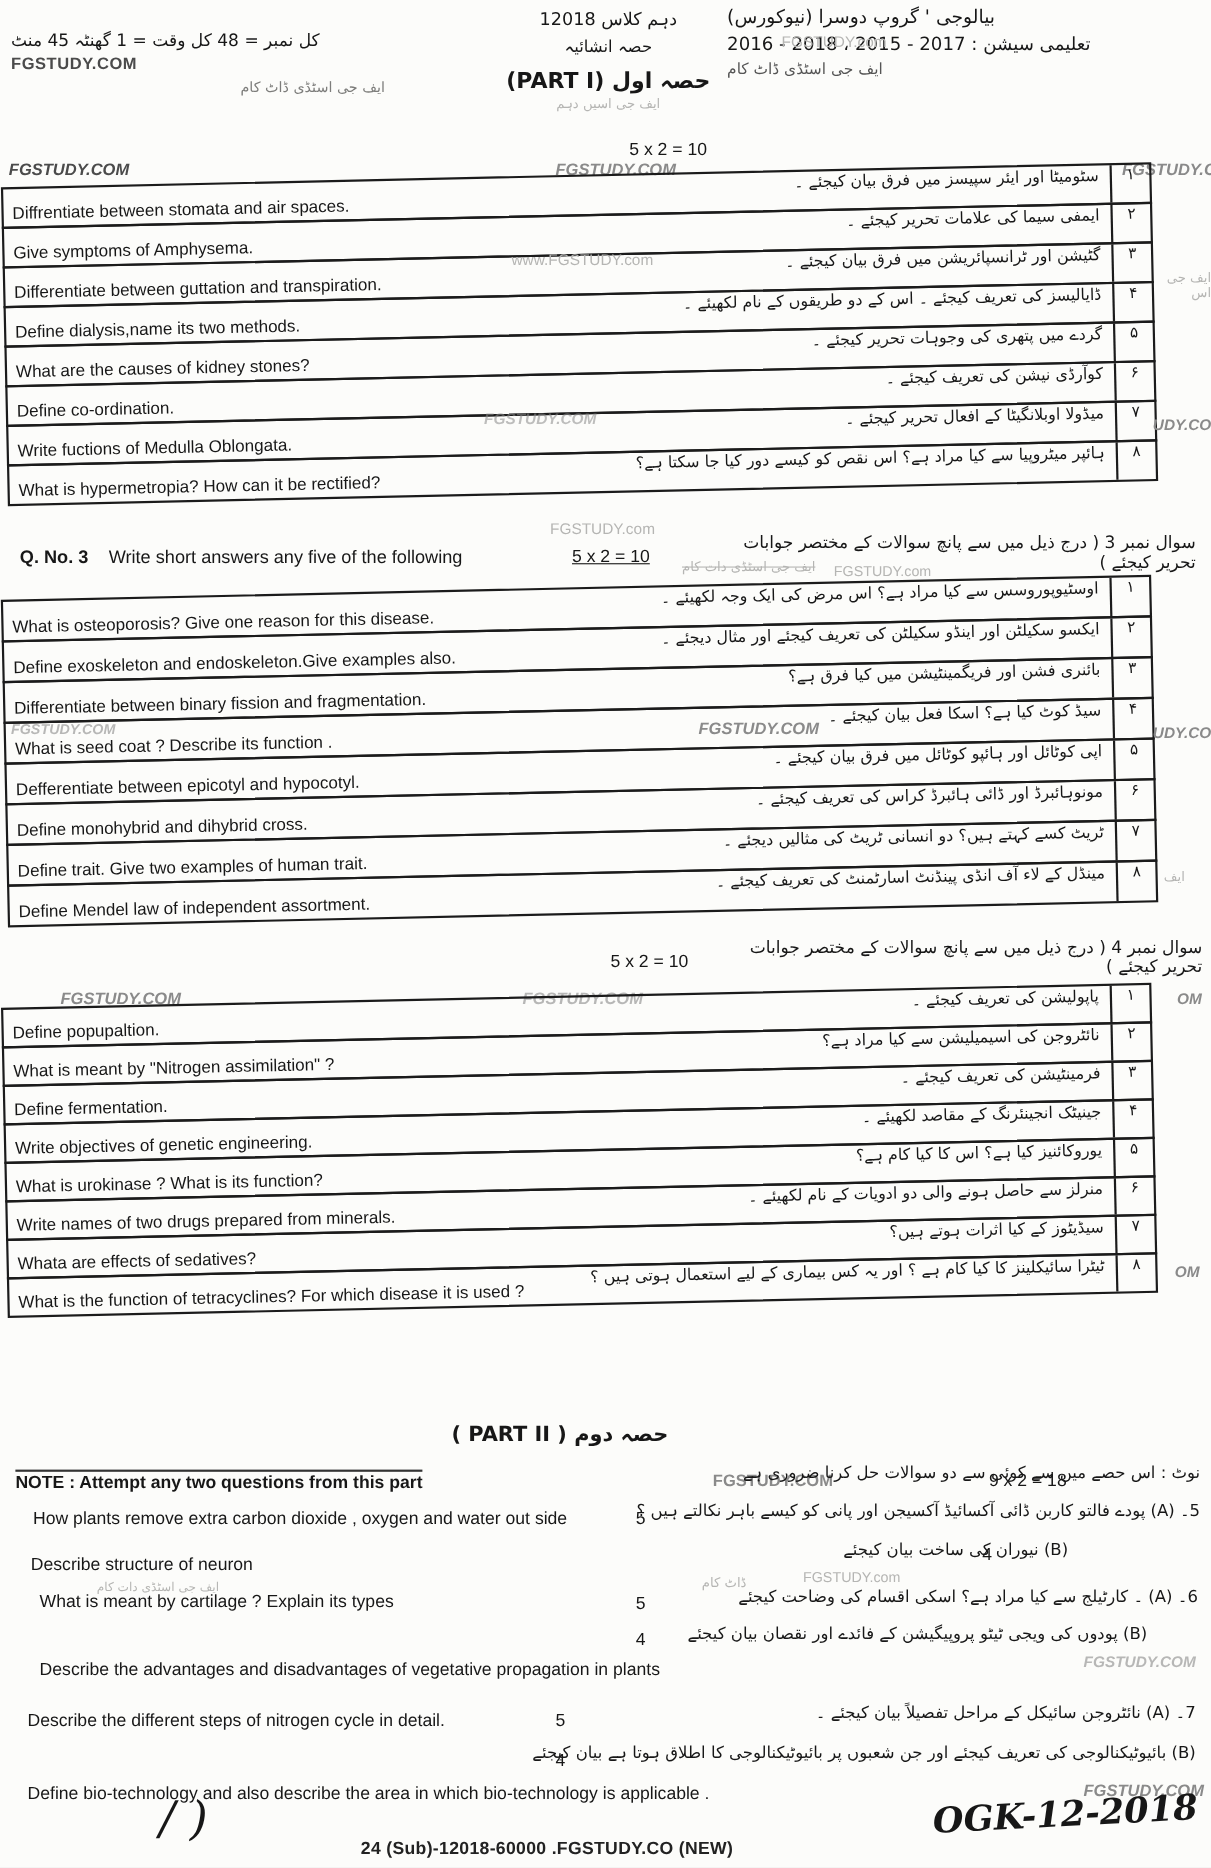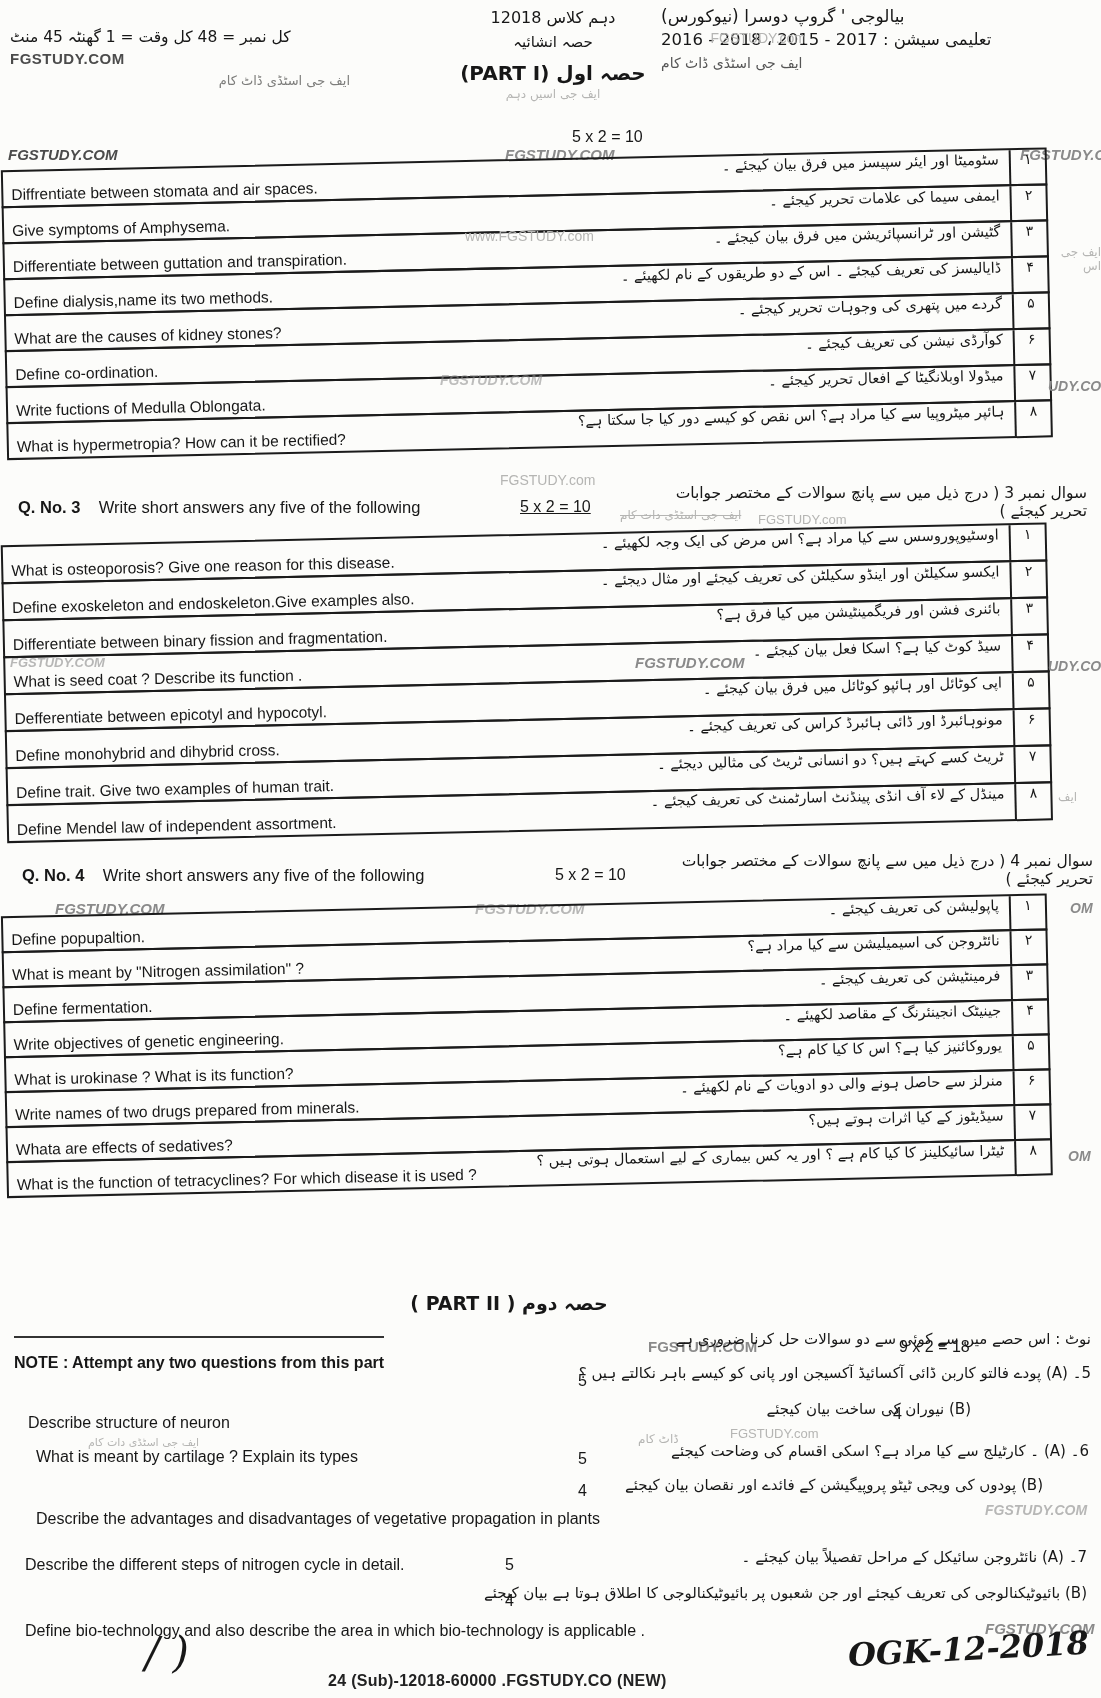--- a/index.html
+++ b/index.html
@@ -43,21 +43,21 @@
   .qnum { width:34px; border-left:2px solid #1b1b1b; text-align:center; font-size:14px;
           padding-top:1px; font-family:"DejaVu Sans", sans-serif; }
   .h36 .qrow { height:34px; }
   .h37 .qrow { height:35px; }
   .h35 .qrow { height:33px; }
 
   .part2-head { left:0; width:1018px; text-align:center; font-weight:bold; font-size:19px; }
   .p2en { font-size:16px; white-space:nowrap; }
   .p2marks { font-size:16px; font-weight:normal; }
   .p2ur { font-size:15px; white-space:nowrap; }
-  .note-en { font-size:16px; font-weight:bold; border-top:2px solid #333; padding-top:16px; }
+  .note-en { font-size:16px; font-weight:bold; border-top:2px solid #333; padding-top:2px; }
 
   .hand { font-family:"DejaVu Serif", serif; font-style:italic; font-weight:bold; }
   .footer-print { font-size:16px; font-weight:bold; letter-spacing:0.3px; color:#222; }
 </style>
 </head>
 <body>
 
 <div class="page">
 
   <div class="abs hdr-right">
@@ -231,24 +231,20 @@
           <div class="qen">Define Mendel law of independent assortment.</div>
         </div>
         <div class="qnum">۸</div>
       </div>
     </div>
   <span class="abs wm" style="left:10px;top:655px;font-size:13px;font-style:italic;opacity:0.6;">FGSTUDY.COM</span>
   <span class="abs wm" style="left:635px;top:654px;font-size:15px;font-style:italic;">FGSTUDY.COM</span>
   <span class="abs wm" style="left:1048px;top:658px;font-size:14px;font-style:italic;">UDY.COM</span>
   <span class="abs urdu wm-faint" style="left:1058px;top:790px;font-size:12px;">ایف</span>
 
-  <div class="abs" style="left:22px;top:866px;">
-    <span class="qhead-label">Q. No. 4</span>
-    <span class="qhead-en">Write short answers any five of the following</span>
-  </div>
   <span class="abs qhead-marks" style="left:555px;top:866px;">5 x 2 = 10</span>
   <div class="abs urdu qhead-ur" style="right:8px;top:852px;width:430px;">سوال نمبر 4   ( درج ذیل میں سے پانچ سوالات کے مختصر جوابات تحریر کیجئے )</div>
   <span class="abs wm" style="left:55px;top:900px;font-size:15px;font-style:italic;">FGSTUDY.COM</span>
   <span class="abs wm" style="left:475px;top:900px;font-size:15px;font-style:italic;opacity:0.6;">FGSTUDY.COM</span>
   <span class="abs wm" style="left:1070px;top:900px;font-size:14px;font-style:italic;">OM</span>
 
   <div class="abs qtable h35" style="top:918px;">
 
       <div class="qrow">
         <div class="qmain">
@@ -316,20 +312,21 @@
     </div>
   <span class="abs wm" style="left:1068px;top:1148px;font-size:14px;font-style:italic;">OM</span>
 
   <div class="abs part2-head urdu" style="top:1292px;">حصہ دوم ( PART II )</div>
 
   <div class="abs note-en" style="left:14px;top:1336px;">NOTE : Attempt any two questions from this part</div>
   <span class="abs wm" style="left:648px;top:1338px;font-size:15px;">FGSTUDY.COM</span>
   <span class="abs p2marks" style="left:899px;top:1338px;font-weight:normal;">9 x 2 = 18</span>
   <div class="abs urdu p2ur" style="right:10px;top:1330px;">نوٹ :     اس حصے میں سے کوئی سے دو سوالات حل کرنا ضروری ہے</div>
 
+  <span class="abs p2en" style="left:30px;top:1372px;">How plants remove extra carbon dioxide , oxygen and water out side</span>
   <span class="abs p2marks" style="left:578px;top:1372px;">5</span>
   <div class="abs urdu p2ur" style="right:10px;top:1364px;">5۔  (A)  پودے فالتو کاربن ڈائی آکسائیڈ آکسیجن اور پانی کو کیسے باہر نکالتے ہیں ؟</div>
 
   <span class="abs p2marks" style="left:893px;top:1405px;">4</span>
   <div class="abs urdu p2ur" style="right:130px;top:1400px;">(B)    نیوران کی ساخت بیان کیجئے</div>
   <span class="abs p2en" style="left:28px;top:1414px;">Describe structure of neuron</span>
 
   <span class="abs urdu wm-faint" style="left:88px;top:1436px;font-size:11px;">ایف جی اسٹڈی دات کام</span>
   <span class="abs wm-faint" style="left:730px;top:1426px;font-size:13px;">FGSTUDY.com</span>
   <span class="abs urdu wm-faint" style="left:638px;top:1432px;font-size:12px;">ڈاٹ کام</span>

